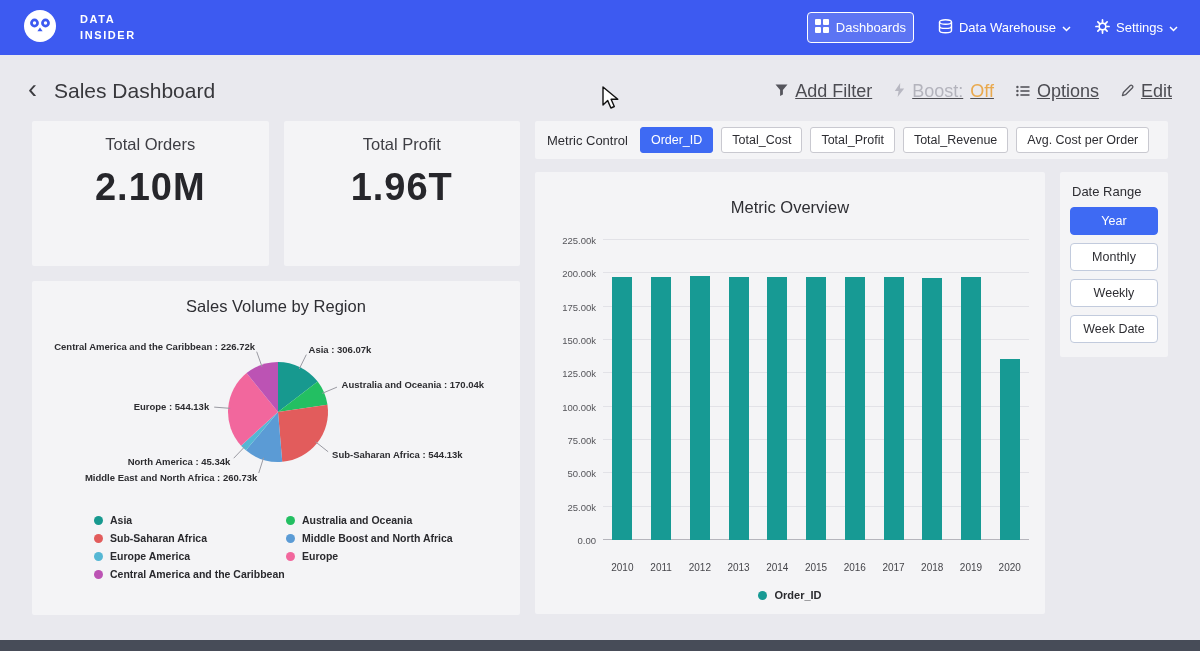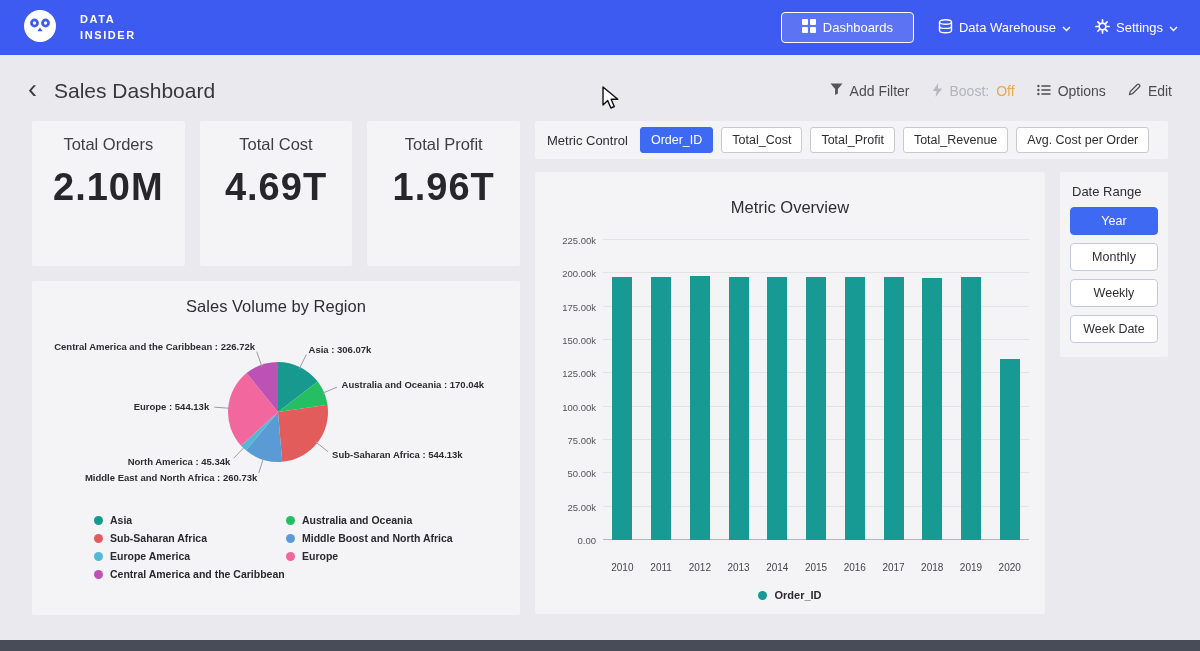--- a/index.html
+++ b/index.html
@@ -16,30 +16,30 @@
     height:55px; background:#3d5af1;
     display:flex; align-items:center; justify-content:space-between;
     padding:0 22px;
   }
   .brand { display:flex; align-items:center; gap:22px; }
   .brand-text { color:#fff; font-size:11px; font-weight:bold; letter-spacing:1.6px; line-height:1.4; }
   .topnav-right { display:flex; align-items:center; gap:24px; }
   .nav-pill {
     display:flex; align-items:center; gap:7px;
     background:rgba(255,255,255,0.16); border:1px solid #ffffff; border-radius:4px;
-    padding:6px 20px; color:#fff; font-size:13px; cursor:pointer; font-family:inherit;
+    padding:6px 7px; color:#fff; font-size:13px; cursor:pointer; font-family:inherit;
   }
   .nav-item { display:flex; align-items:center; gap:6px; color:#fff; font-size:13px; cursor:pointer; }
 
   
   .page-header { display:flex; align-items:center; gap:13px; padding:24px 28px 18px 28px; }
   .back-btn { font-size:27px; color:#3c3c40; line-height:20px; cursor:pointer; padding:0 4px 4px 0; }
   .page-title { font-size:21px; color:#38383c; font-weight:500; }
   .header-actions { margin-left:auto; display:flex; align-items:center; gap:22px; }
-  .h-action { display:flex; align-items:center; gap:7px; font-size:14px; color:#4c4c52; cursor:pointer; white-space:nowrap; }
+  .h-action { display:flex; align-items:center; gap:7px; font-size:18px; color:#4c4c52; cursor:pointer; white-space:nowrap;text-decoration:underline; }
   .boost-label { color:#b3b3bc; }
   .boost-value { color:#e9a94e; }
 
   
   .content { display:flex; gap:15px; padding:0 32px; }
   .left-col { width:488px; flex:none; }
   .right-col { flex:1; min-width:0; }
   .card { background:#f4f4f6; border-radius:2px; }
 
   
@@ -225,24 +225,20 @@
   </div>
 </div>
 
 <main class="content">
 
   <div class="left-col">
     <div class="kpi-row" id="kpiRow">
         <div class="kpi card">
           <div class="kpi-label">Total Orders</div>
           <div class="kpi-value">2.10M</div>
-        </div>
-        <div class="kpi card">
-          <div class="kpi-label">Total Cost</div>
-          <div class="kpi-value">4.69T</div>
         </div>
         <div class="kpi card">
           <div class="kpi-label">Total Profit</div>
           <div class="kpi-value">1.96T</div>
         </div>
       </div>
 
     <section class="card pie-card">
       <h2 class="card-title">Sales Volume by Region</h2>
       <svg id="pieSvg" width="488" height="188" viewBox="0 0 488 188">

